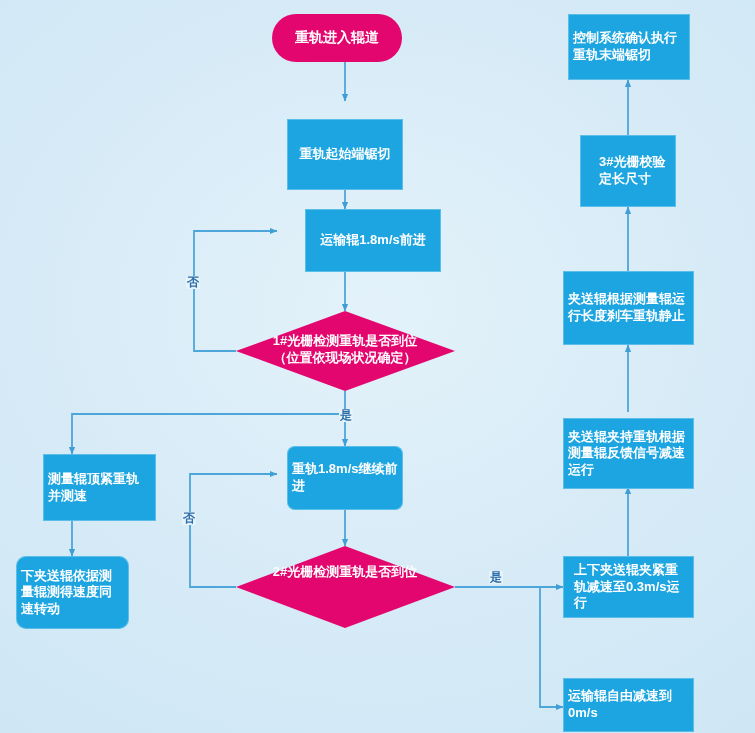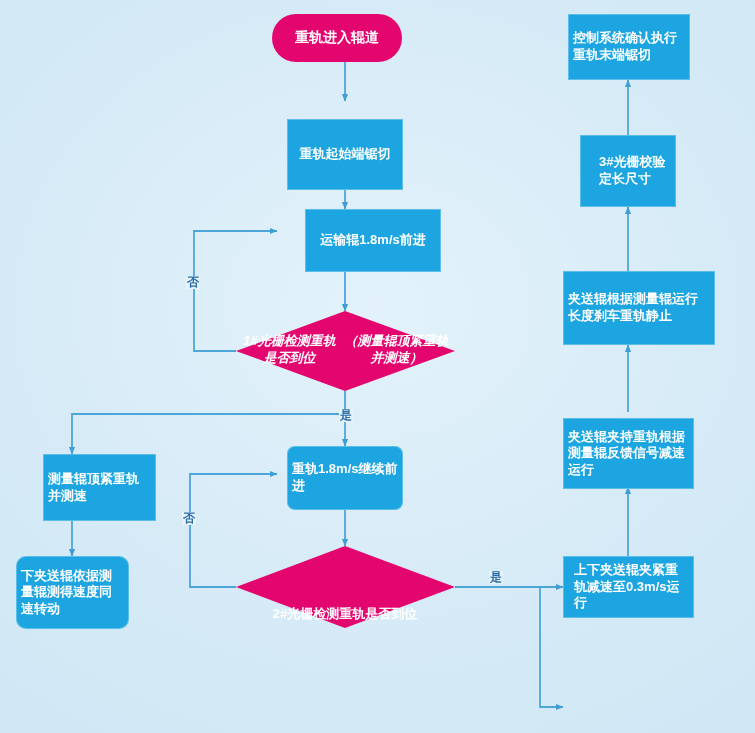--- a/index.html
+++ b/index.html
@@ -106,51 +106,54 @@
   </div>
 
   <div class="node proc" style="left:287px;top:101px;width:116px;height:71px;margin-top:18px;">
     <span>重轨起始端锯切</span>
   </div>
 
   <div class="node proc" style="left:277px;top:209px;width:136px;height:63px;margin-left:28px;">
     <span>运输辊1.8m/s前进</span>
   </div>
 
-  <div class="node decision" style="left:238px;top:326px;width:214px;height:48px;flex-direction:row;font-style:italic;">
+  <div class="node decision" style="left:238px;top:326px;width:214px;height:48px;flex-direction:column;">
     <span>1#光栅检测重轨是否到位</span>
-    <span>（测量辊顶紧重轨并测速）</span>
+    <span>（位置依现场状况确定）</span>
   </div>
 
   <div class="node proc" style="left:287px;top:446px;width:116px;height:64px;border-radius:8px;">
     <span>重轨1.8m/s继续前进</span>
   </div>
 
   <div class="node proc" style="left:16px;top:454px;width:113px;height:67px;margin-left:27px;">
     <span>测量辊顶紧重轨并测速</span>
   </div>
 
   <div class="node proc" style="left:16px;top:556px;width:113px;height:73px;border-radius:10px;">
     <span>下夹送辊依据测量辊测得速度同速转动</span>
   </div>
 
-  <div class="node decision" style="left:232px;top:590px;width:226px;height:48px;flex-direction:row;">
+  <div class="node decision" style="left:232px;top:548px;width:226px;height:48px;flex-direction:row;">
     <span>2#光栅检测重轨是否到位</span>
   </div>
 
   <div class="node proc" style="left:563px;top:556px;width:131px;height:62px;padding-left:11px;">
     <span>上下夹送辊夹紧重轨减速至0.3m/s运行</span>
   </div>
 
+  <div class="node proc" style="left:563px;top:678px;width:131px;height:54px;">
+    <span>运输辊自由减速到0m/s</span>
+  </div>
 
   <div class="node proc" style="left:563px;top:418px;width:131px;height:71px;">
     <span>夹送辊夹持重轨根据测量辊反馈信号减速运行</span>
   </div>
 
-  <div class="node proc" style="left:563px;top:271px;width:152px;height:74px;">
+  <div class="node proc" style="left:563px;top:271px;width:131px;height:74px;">
     <span>夹送辊根据测量辊运行长度刹车重轨静止</span>
   </div>
 
   <div class="node proc" style="left:580px;top:135px;width:96px;height:72px;padding-left:19px;">
     <span>3#光栅校验定长尺寸</span>
   </div>
 
   <div class="node proc" style="left:568px;top:14px;width:122px;height:66px;">
     <span>控制系统确认执行重轨末端锯切</span>
   </div>

